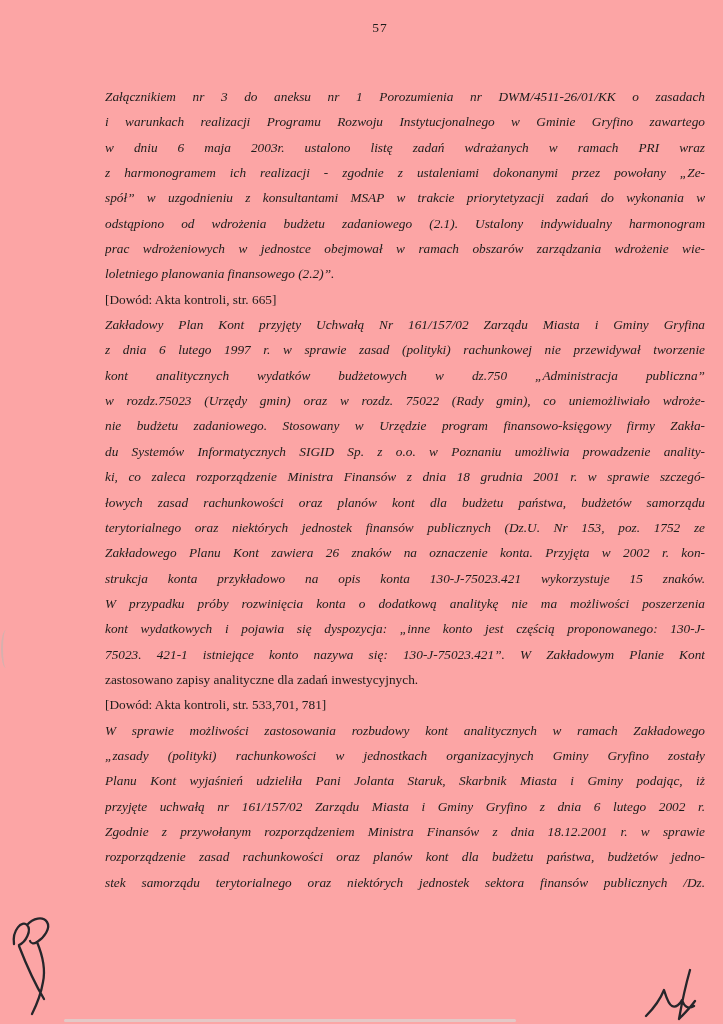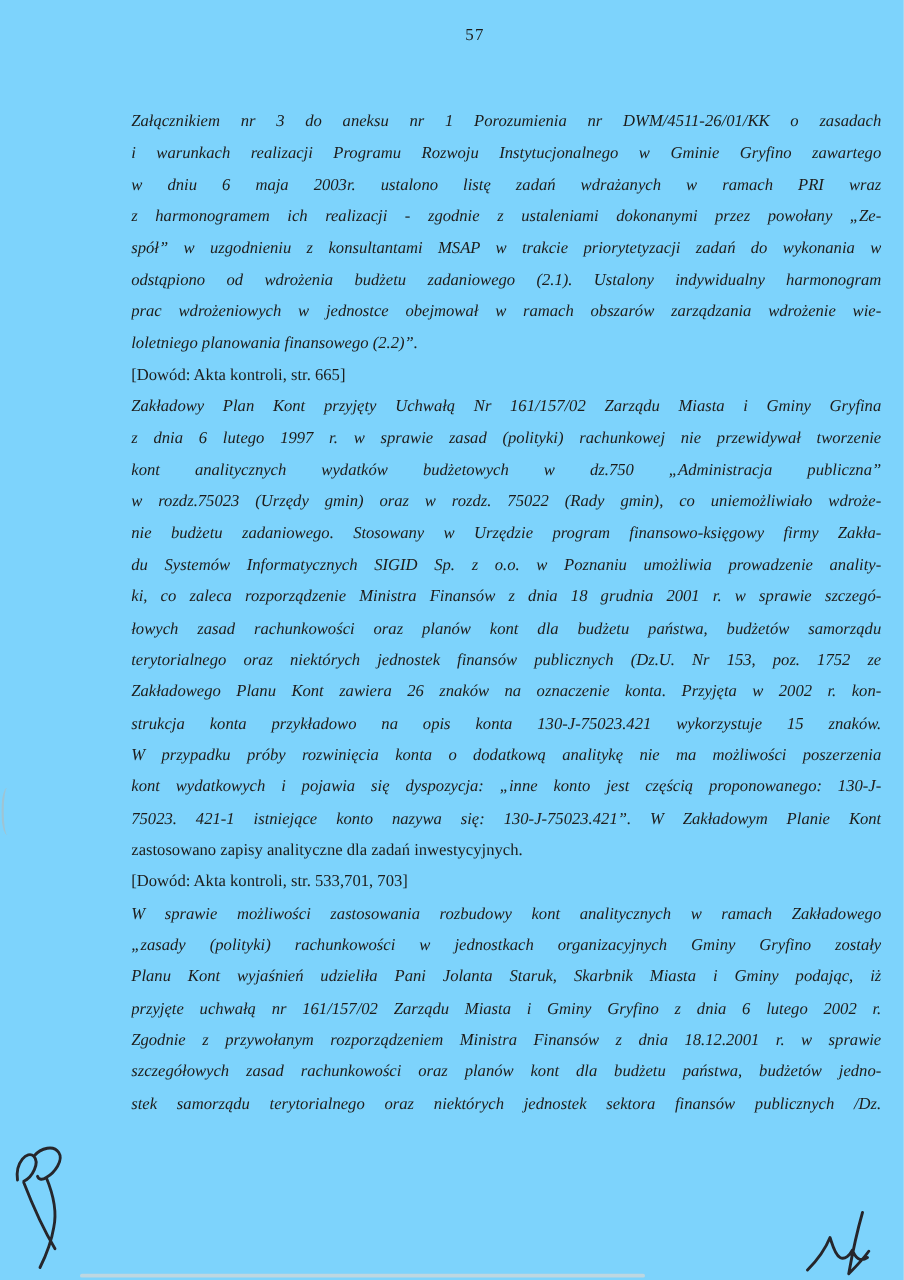--- a/index.html
+++ b/index.html
@@ -1,19 +1,19 @@
 <!DOCTYPE html>
 <html><head>
 <meta charset="utf-8">
 <style>
   html,body { margin:0; padding:0; }
   body { background:#e9e9e7; font-family:"Liberation Serif", serif; }
   .page {
     position:relative; width:723px; height:1024px;
-    background:#7dd3fc; overflow:hidden;
+    background:#fca5a5; overflow:hidden;
     color:#1d1c1a;
   }
   .page-number {
     position:absolute; top:20px; left:340px; width:80px;
     text-align:center; font-size:13.5px; letter-spacing:1px;
   }
   .content {
     position:absolute; left:105px; top:84px; width:600px;
   }
   .line {
@@ -71,29 +71,29 @@
       <div class="line just">łowych zasad rachunkowości oraz planów kont dla budżetu państwa, budżetów samorządu</div>
       <div class="line just">terytorialnego oraz niektórych jednostek finansów publicznych (Dz.U. Nr 153, poz. 1752 ze</div>
       <div class="line just">Zakładowego Planu Kont zawiera 26 znaków na oznaczenie konta. Przyjęta w 2002 r. kon-</div>
       <div class="line just">strukcja konta przykładowo na opis konta 130-J-75023.421 wykorzystuje 15 znaków.</div>
       <div class="line just">W przypadku próby rozwinięcia konta o dodatkową analitykę nie ma możliwości poszerzenia</div>
       <div class="line just">kont wydatkowych i pojawia się dyspozycja: „inne konto jest częścią proponowanego: 130-J-</div>
       <div class="line just">75023. 421-1 istniejące konto nazywa się: 130-J-75023.421”. W Zakładowym Planie Kont</div>
       <div class="line">zastosowano zapisy analityczne dla zadań inwestycyjnych.</div>
     </div>
 
-    <div class="line evidence ev2">[Dowód: Akta kontroli, str. 533,701, 703]</div>
+    <div class="line evidence ev2">[Dowód: Akta kontroli, str. 533,701, 781]</div>
 
     <div>
       <div class="line just">W sprawie możliwości zastosowania rozbudowy kont analitycznych w ramach Zakładowego</div>
       <div class="line it just">„zasady (polityki) rachunkowości w jednostkach organizacyjnych Gminy Gryfino zostały</div>
       <div class="line just">Planu Kont wyjaśnień udzieliła Pani Jolanta Staruk, Skarbnik Miasta i Gminy podając, iż</div>
       <div class="line it just">przyjęte uchwałą nr 161/157/02 Zarządu Miasta i Gminy Gryfino z dnia 6 lutego 2002 r.</div>
       <div class="line it just">Zgodnie z przywołanym rozporządzeniem Ministra Finansów z dnia 18.12.2001 r. w sprawie</div>
-      <div class="line it just">szczegółowych zasad rachunkowości oraz planów kont dla budżetu państwa, budżetów jedno-</div>
+      <div class="line it just">rozporządzenie zasad rachunkowości oraz planów kont dla budżetu państwa, budżetów jedno-</div>
       <div class="line it just">stek samorządu terytorialnego oraz niektórych jednostek sektora finansów publicznych /Dz.</div>
     </div>
 
   </div>
 
   <div class="sig" style="left:6px; top:910px;">
     <svg width="64" height="110" viewBox="0 0 64 110">
       <path d="M8 34 C6 20 16 10 21 15 C26 20 20 32 13 35 M21 15 C27 8 37 6 41 12 C45 18 38 28 31 32 C28 34 25 34 24 31 M31 32 C36 44 40 58 37 72 C35 84 30 96 26 104 M13 36 C20 54 29 74 38 89"></path>
     </svg>
   </div>

